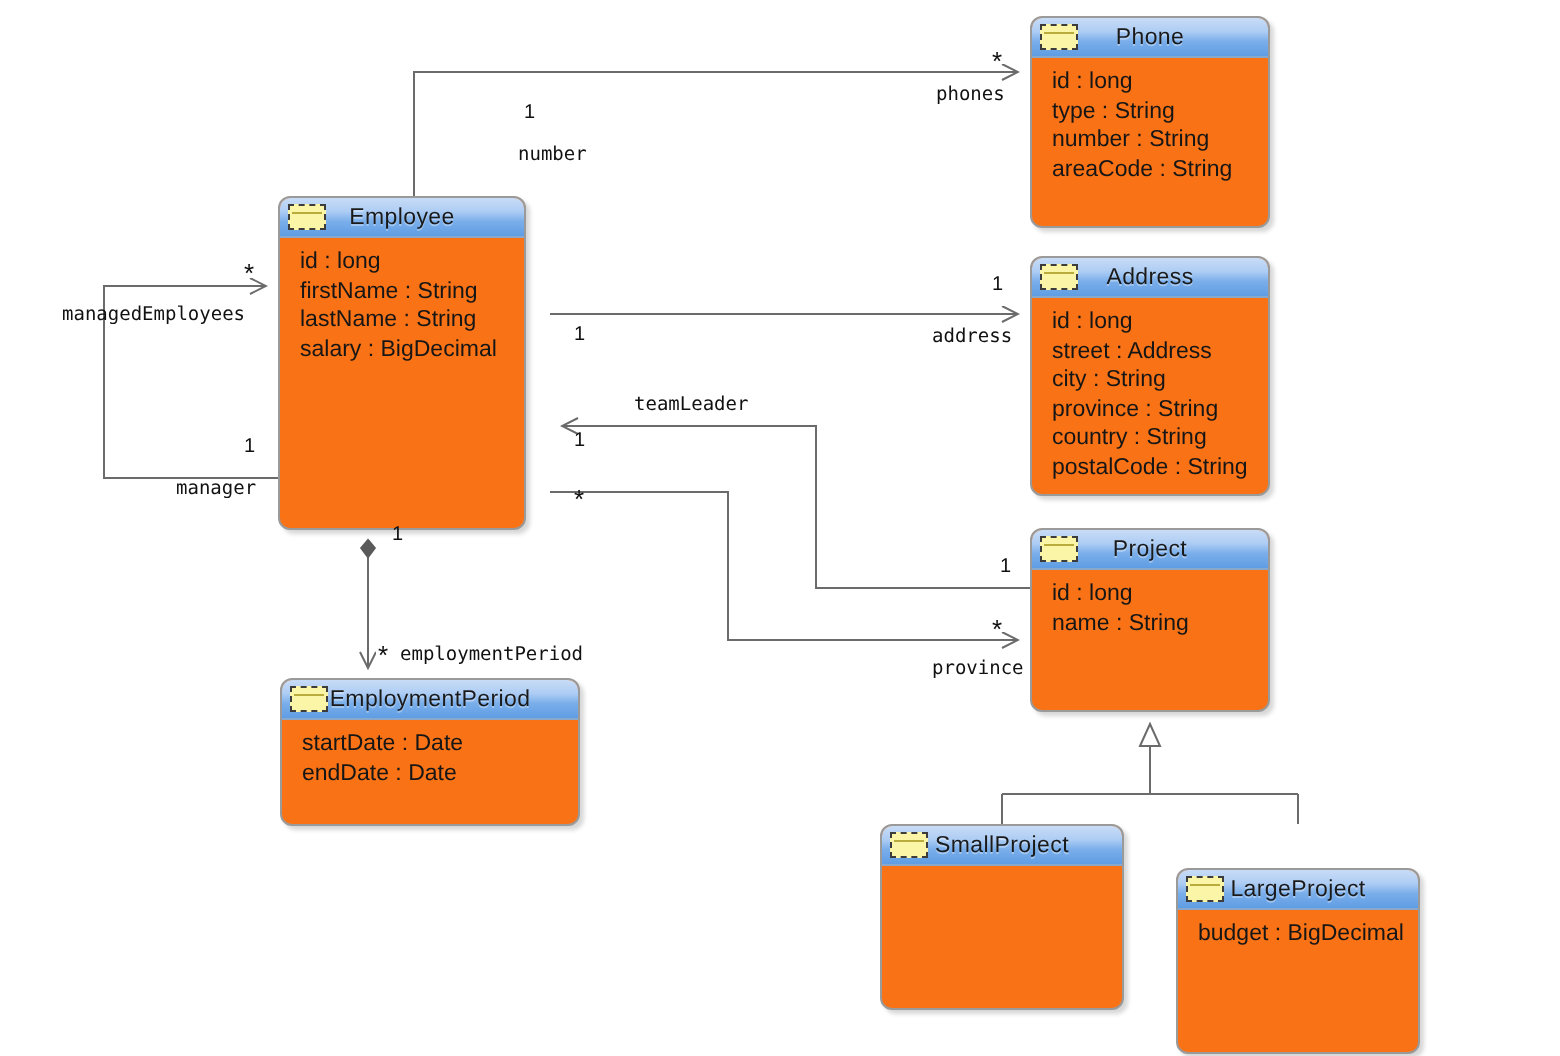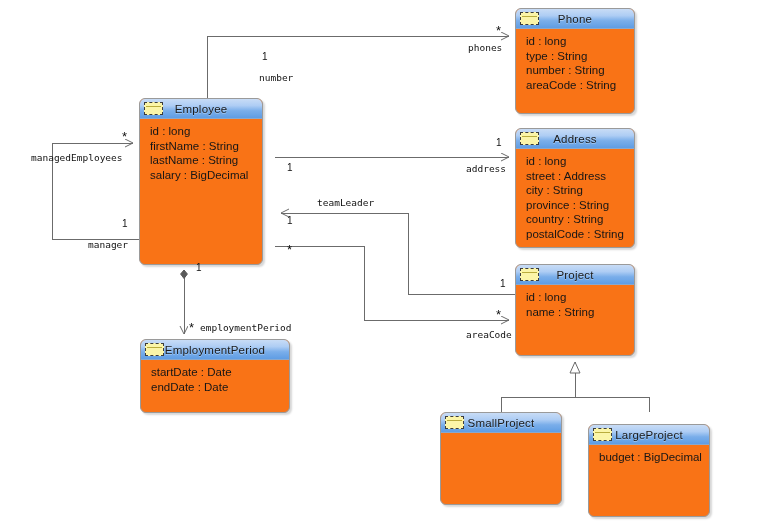--- a/index.html
+++ b/index.html
@@ -175,35 +175,35 @@
   </div>
 
   <div class="uml-class" style="left:440px;top:412px;width:122px;height:93px;text-align:center;">
     <div class="uml-header">
       <span class="uml-icon"></span>
       <span class="uml-title">SmallProject</span>
     </div>
     <div class="uml-attrs"></div>
   </div>
 
-  <div class="uml-class" style="left:588px;top:424px;width:122px;height:93px;">
+  <div class="uml-class" style="left:588px;top:434px;width:122px;height:93px;">
     <div class="uml-header">
       <span class="uml-icon"></span>
       <span class="uml-title">LargeProject</span>
     </div>
     <div class="uml-attrs">
       <div class="uml-attr">budget  :  BigDecimal</div>
     </div>
   </div>
 
   <div class="edge-label" style="left:468px;top:42px;">phones</div>
   <div class="edge-label" style="left:259px;top:72px;">number</div>
   <div class="edge-label" style="left:466px;top:163px;">address</div>
   <div class="edge-label" style="left:277px;top:197px;margin-left:40px;">teamLeader</div>
-  <div class="edge-label" style="left:466px;top:329px;">areaCode</div>
+  <div class="edge-label" style="left:466px;top:329px;">province</div>
   <div class="edge-label" style="left:31px;top:152px;">managedEmployees</div>
   <div class="edge-label" style="left:88px;top:239px;">manager</div>
   <div class="edge-label" style="left:200px;top:322px;">employmentPeriod</div>
 
   <div class="mult-star" style="left:496px;top:28px;">*</div>
   <div class="mult-label" style="left:262px;top:51px;">1</div>
   <div class="mult-label" style="left:496px;top:137px;">1</div>
   <div class="mult-label" style="left:287px;top:162px;">1</div>
   <div class="mult-label" style="left:287px;top:215px;">1</div>
   <div class="mult-label" style="left:500px;top:278px;">1</div>

